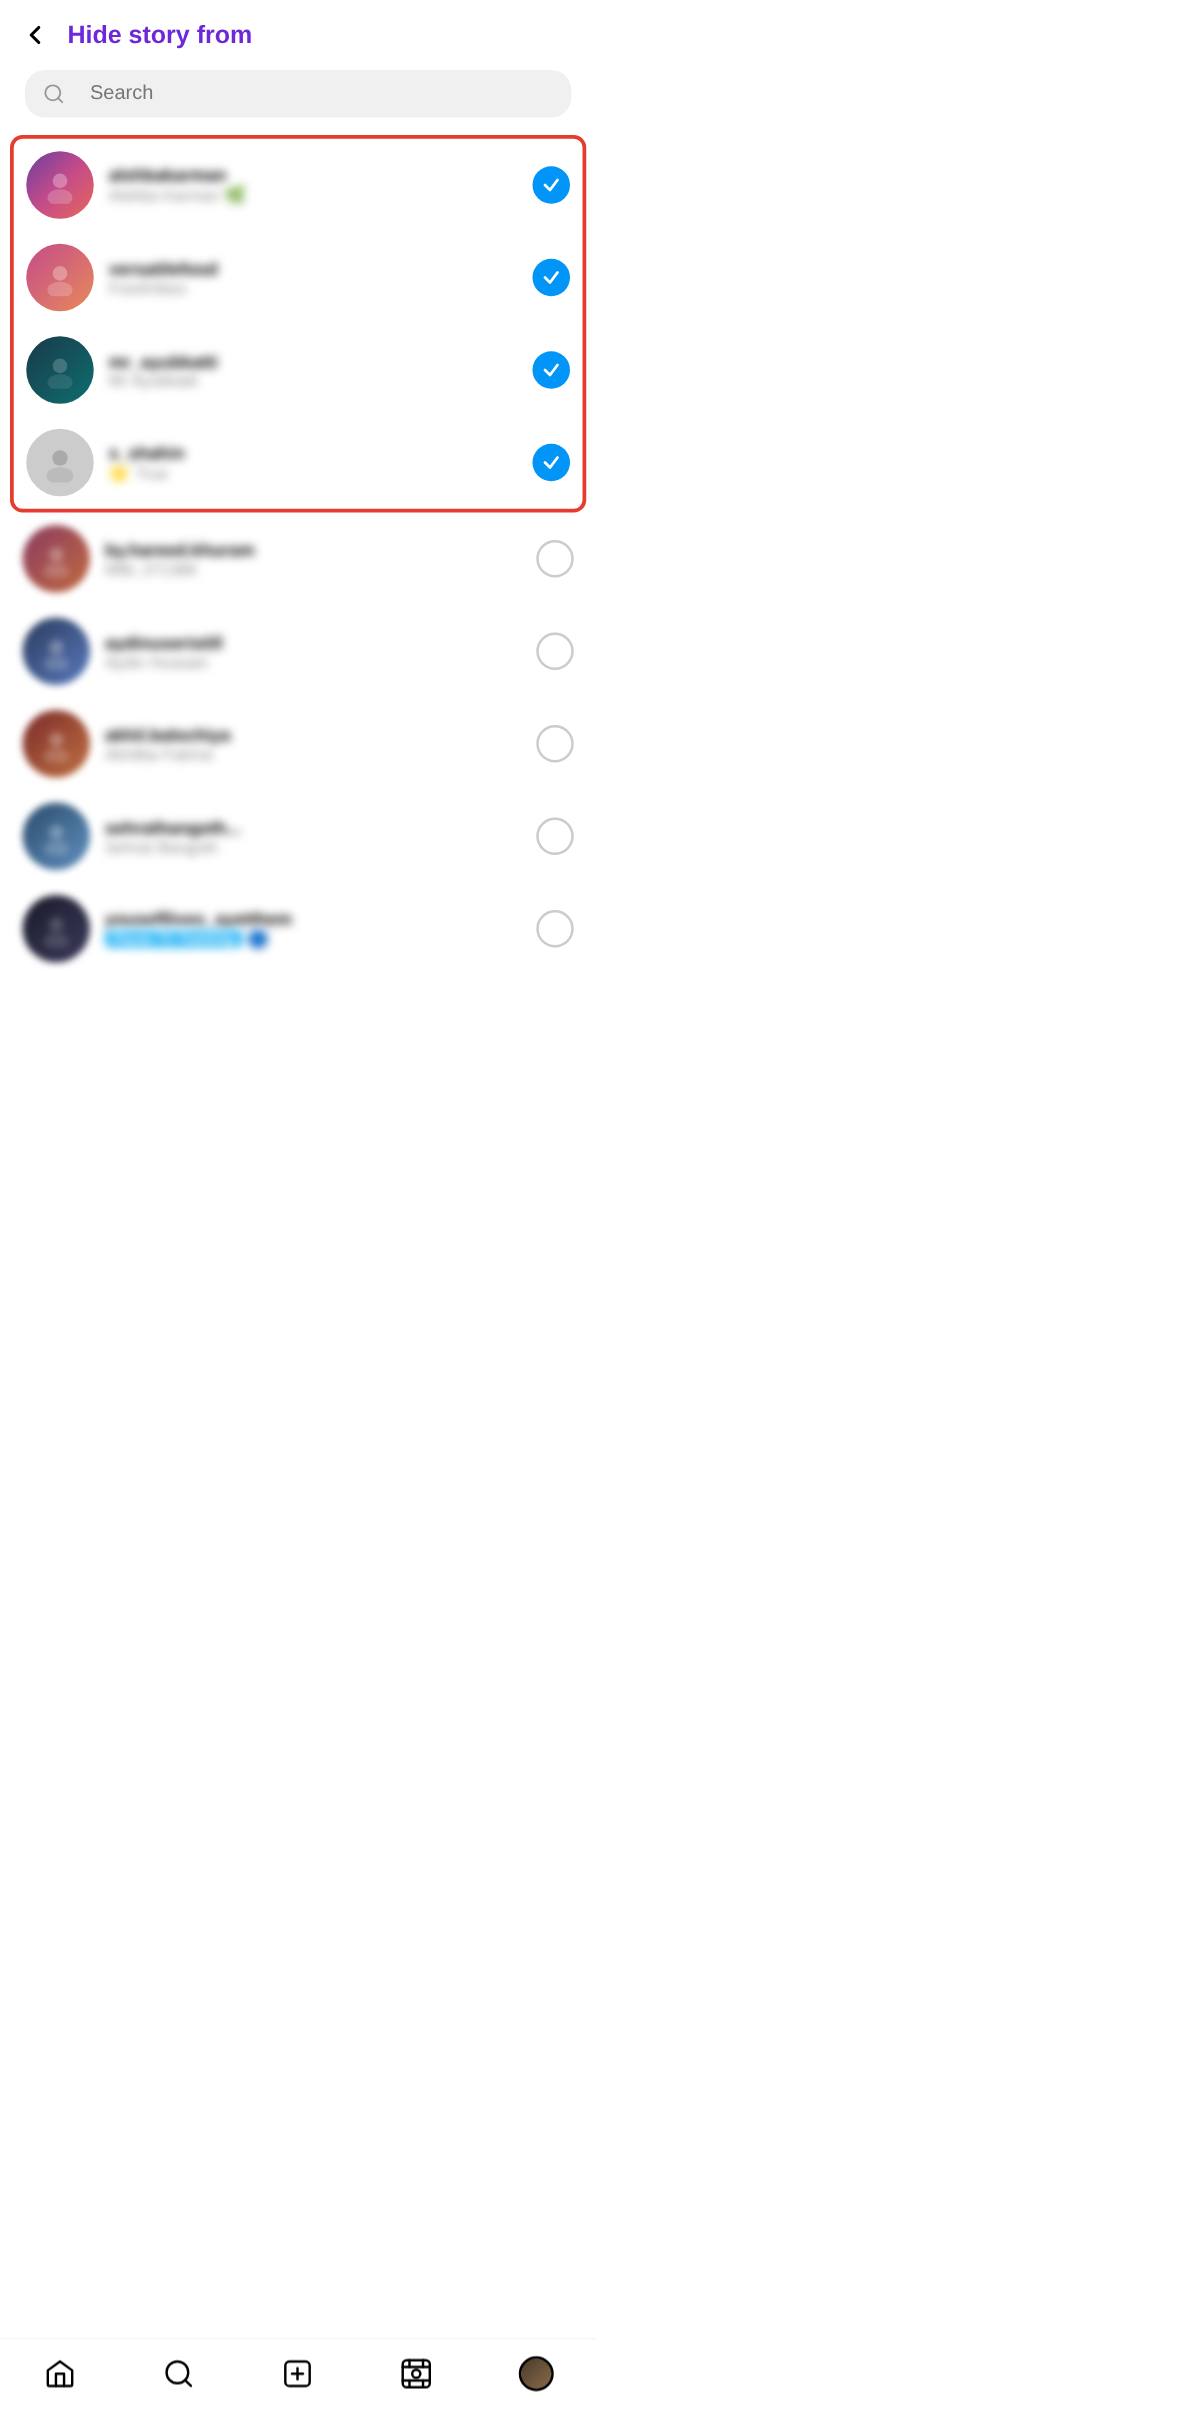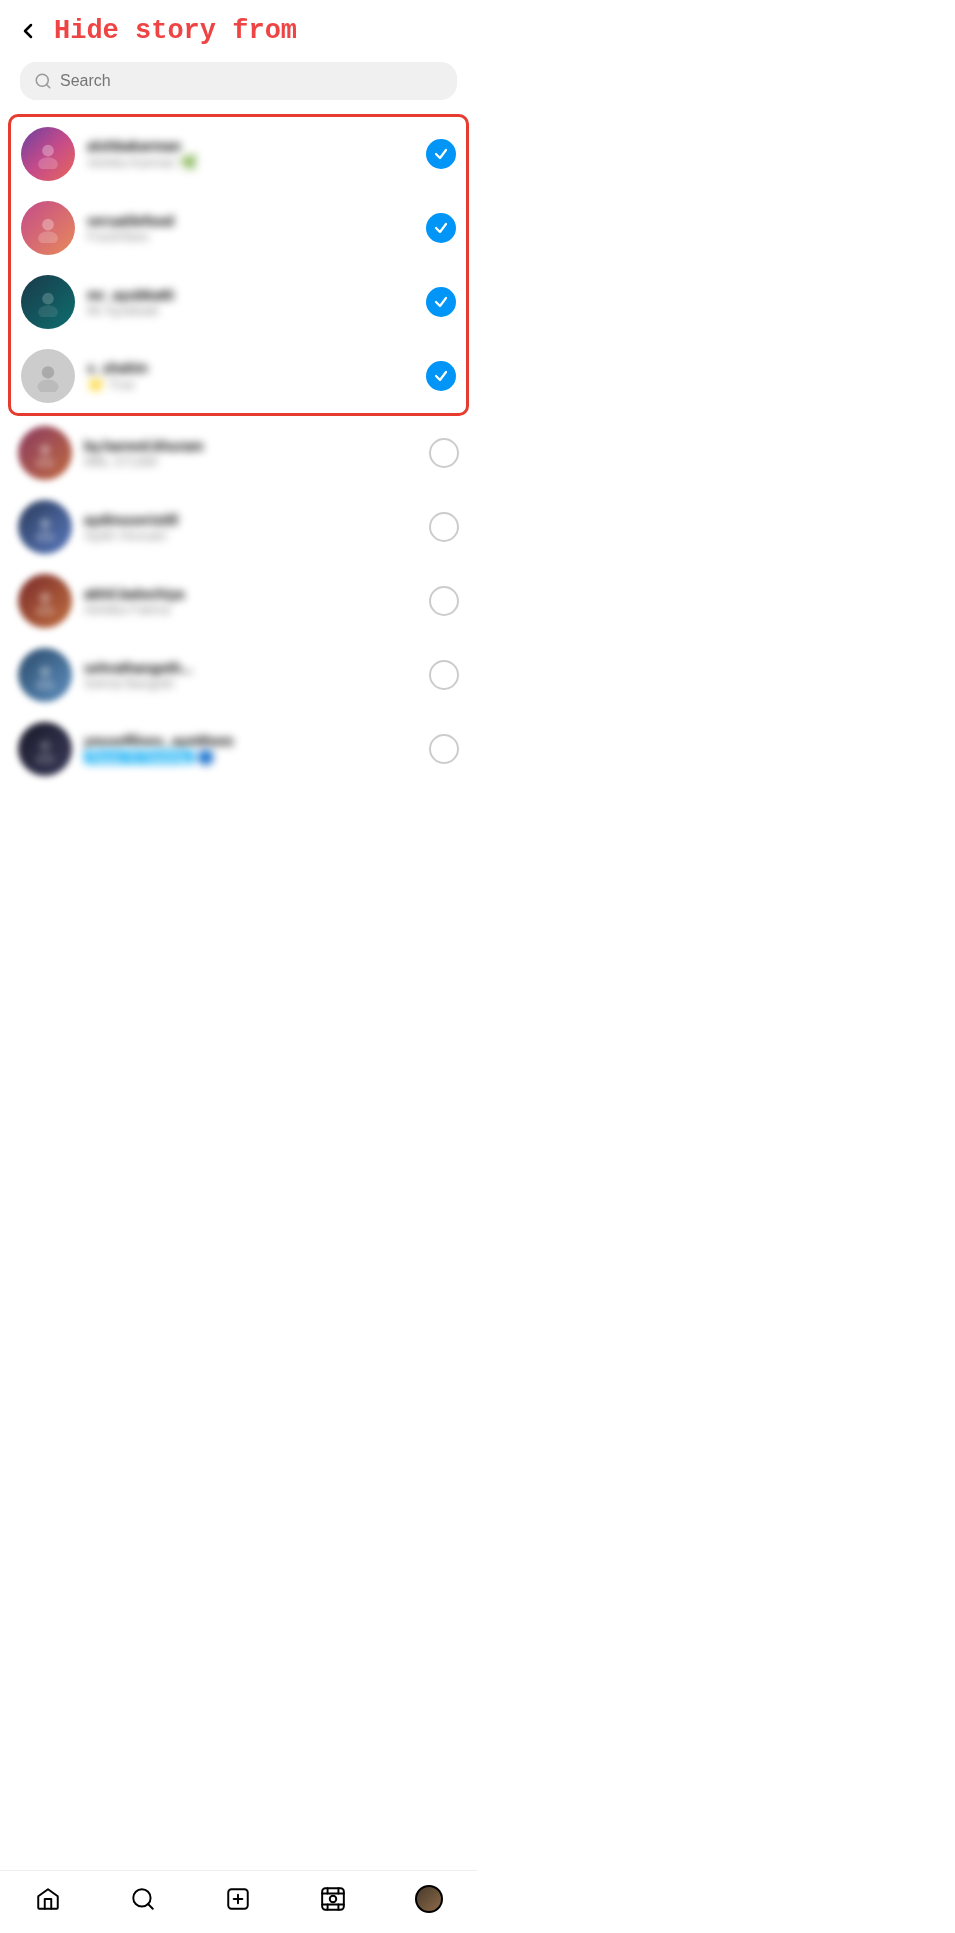--- a/index.html
+++ b/index.html
@@ -22,37 +22,36 @@
       cursor: pointer;
       font-size: 22px;
       font-weight: 700;
       color: #000;
       background: none;
       border: none;
       display: flex;
       align-items: center;
     }
     .header-title {
-      font-size: 27px;
+      font-size: 20px;
       font-weight: 700;
-      color: #ef4444;
-      font-family: Liberation Mono, monospace;
+      color: #6d28d9;
     }
 
     
     .search-container {
       padding: 4px 20px 14px 20px;
     }
     .search-bar {
       display: flex;
       align-items: center;
       background: #f0f0f0;
       border-radius: 16px;
       padding: 10px 14px;
-      gap: 8px;
+      gap: 20px;
     }
     .search-icon-svg {
       color: #999;
       flex-shrink: 0;
     }
     .search-input {
       background: none;
       border: none;
       outline: none;
       font-size: 16px;

